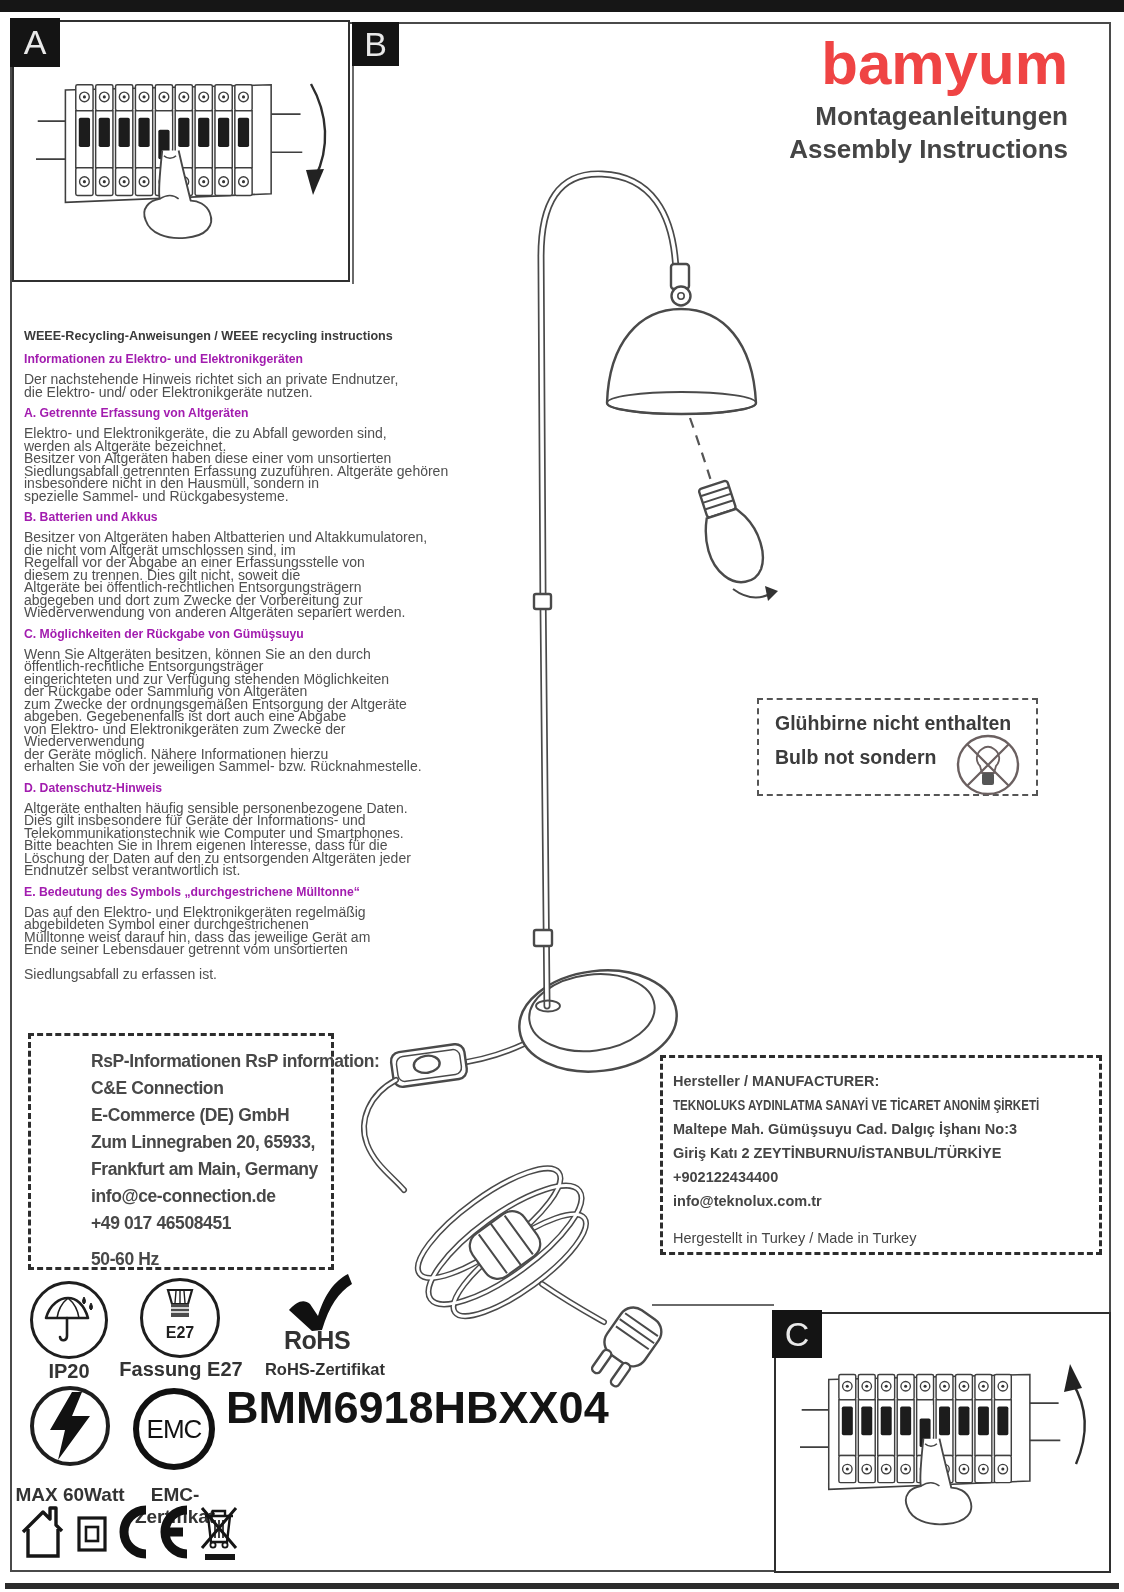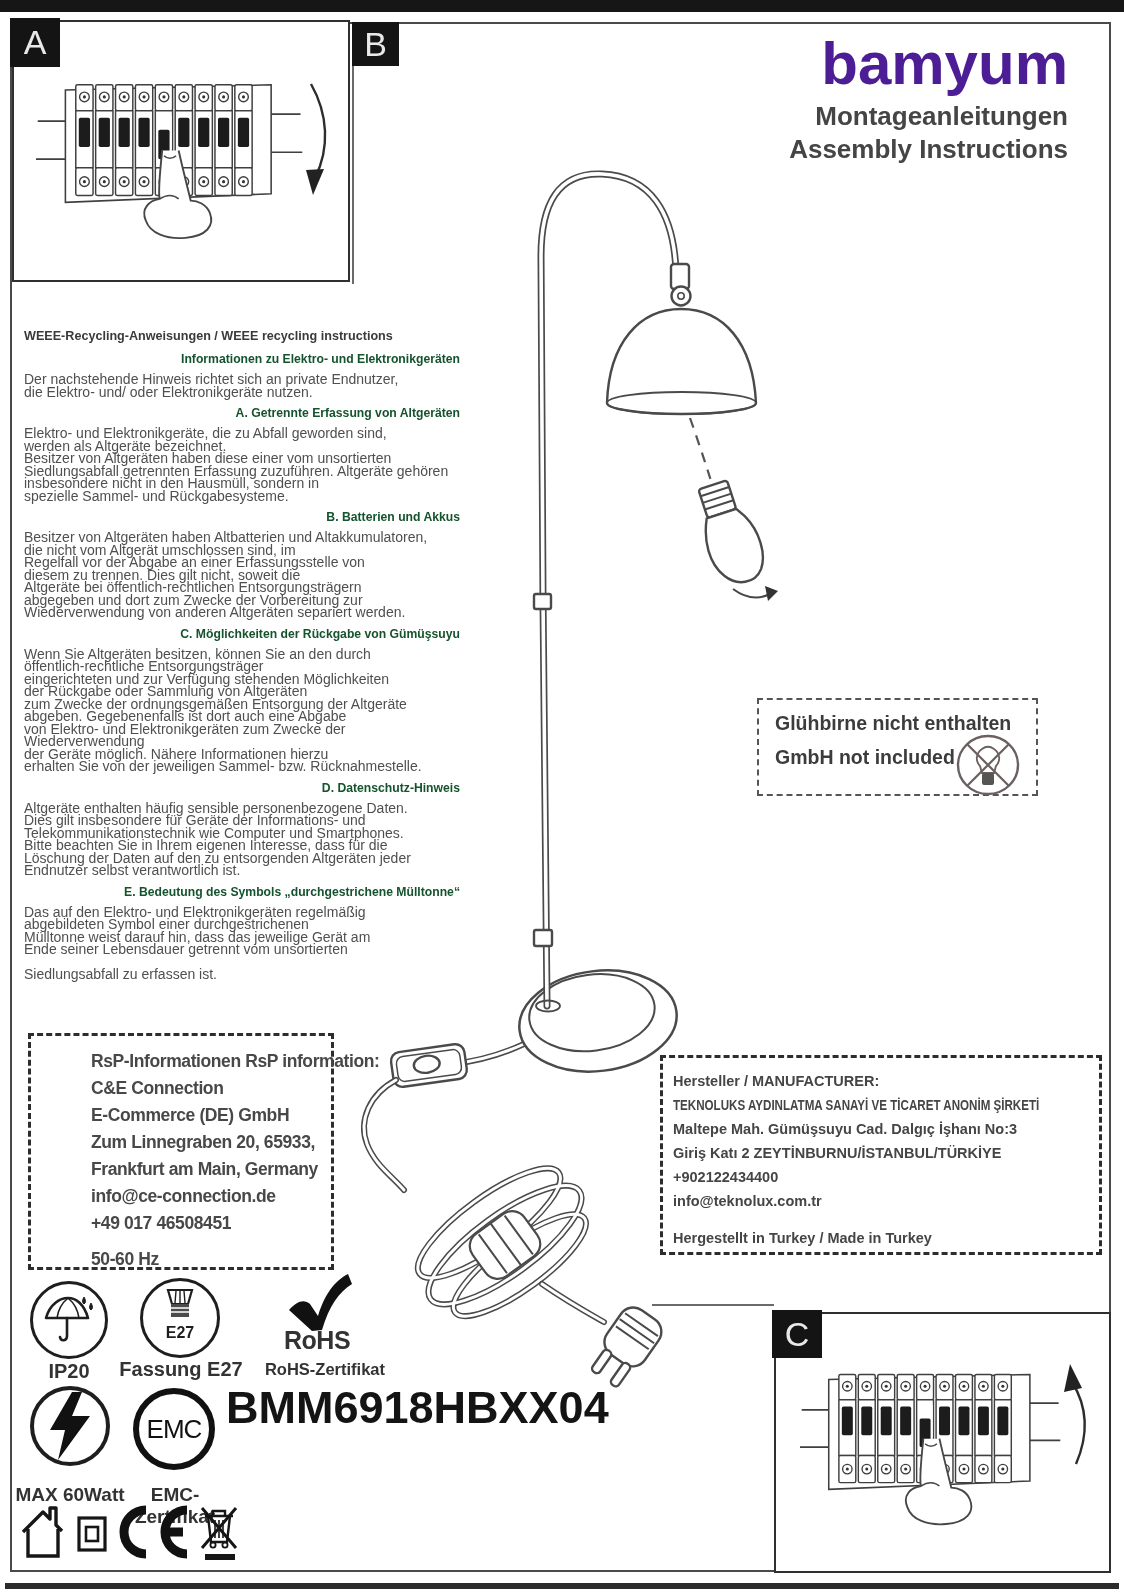--- a/index.html
+++ b/index.html
@@ -16,43 +16,43 @@
   .tab-b{left:352px;top:22px;width:47px;height:44px;}
   .tab-c{left:772px;top:1310px;width:50px;height:48px;}
   .b-vline{position:absolute;left:352px;top:22px;width:2px;height:262px;background:#6a6a6a;}
   .c-hline{position:absolute;left:652px;top:1304px;width:122px;height:2px;background:#6a6a6a;}
   .panel-c{position:absolute;left:774px;top:1312px;width:337px;height:261px;border:2px solid #2f2f2f;background:#fff;}
 
   .panel-art{position:absolute;left:0;top:0;}
 
   
   .brand{position:absolute;left:640px;top:34px;width:428px;text-align:right;line-height:1;}
-  .brand .logo{font-size:60px;font-weight:700;letter-spacing:0;color:#4c1d95;}
+  .brand .logo{font-size:60px;font-weight:700;letter-spacing:0;color:#ef4444;}
   .brand .sub{font-size:26px;font-weight:700;color:#454545;margin-top:7px;line-height:31px;}
 
   
   .weee{position:absolute;left:24px;top:289px;width:436px;color:#4f4f4f;}
   .weee .title{font-size:12.6px;font-weight:700;color:#3a3a3a;line-height:15px;margin-top:40px;}
-  .weee h4{font-size:12.2px;font-weight:700;color:#14532d;margin:8px 0 0 0;line-height:15px;text-align:right;}
+  .weee h4{font-size:12.2px;font-weight:700;color:#a21caf;margin:8px 0 0 0;line-height:15px;}
   .weee p{font-size:14px;margin:6px 0 0 0;line-height:12.5px;white-space:pre-line;}
 
   
   .bulb-note{position:absolute;left:757px;top:698px;width:281px;height:98px;border:2px dashed #555;padding:12px 12px 0 16px;}
   .bulb-note .l1{font-size:19.5px;font-weight:700;color:#3c3c3c;}
   .bulb-note .l2{font-size:19.5px;font-weight:700;color:#3c3c3c;margin-top:11px;}
   .no-bulb{position:absolute;left:196px;top:33px;}
 
   .rsp-box{position:absolute;left:28px;top:1033px;width:306px;height:237px;border:3px dashed #2d2d2d;padding:12px 4px 0 16px;}
   .rsp-box .ln{font-size:17.5px;font-weight:700;letter-spacing:-0.4px;color:#484848;line-height:27px;white-space:nowrap;margin-left:44px;}
   .rsp-box .ln.gap{margin-top:9px;}
 
   .mfr-box{position:absolute;left:660px;top:1055px;width:442px;height:200px;border:3px dashed #2d2d2d;padding:11px 2px 0 10px;}
   .mfr-box .ln{font-size:14.5px;font-weight:700;color:#454545;line-height:24px;white-space:nowrap;}
   .mfr-box .squeeze{transform:scaleX(0.8);transform-origin:0 50%;}
-  .mfr-box .origin{font-size:14.5px;font-weight:700;color:#454545;margin-top:17px;white-space:nowrap;}
+  .mfr-box .origin{font-size:14.5px;font-weight:400;color:#454545;margin-top:17px;white-space:nowrap;}
 
   
   .circle-icon{position:absolute;border-radius:50%;border:3.5px solid #1e1e1e;background:#fff;display:flex;align-items:center;justify-content:center;}
   .ip20-c{left:30px;top:1281px;width:78px;height:78px;}
   .e27-c{left:140px;top:1278px;width:80px;height:80px;}
   .pow-c{left:30px;top:1386px;width:80px;height:80px;border-width:4.5px;}
   .emc-c{left:133px;top:1388px;width:82px;height:82px;border-width:6px;border-color:#111;}
   .emc-c span{font-size:26px;font-weight:400;letter-spacing:-1px;color:#111;}
   .cert-label{position:absolute;font-weight:700;color:#333;text-align:center;}
   .lbl-ip20{left:18px;top:1360px;width:102px;font-size:20px;}
@@ -249,21 +249,21 @@
     <g transform="rotate(35 632 1340)">
       <rect x="608" y="1310" width="46" height="54" rx="15" class="ol" stroke-width="2.4"></rect>
       <path d="M611,1322 h40 M610,1330 h42 M611,1338 h40" class="ln2" stroke-width="1.6"></path>
       <rect x="615" y="1362" width="9" height="26" rx="4" class="ol" stroke-width="2"></rect>
       <rect x="638" y="1362" width="9" height="26" rx="4" class="ol" stroke-width="2"></rect>
     </g>
   </svg>
 
   <div class="bulb-note layer-text" data-interactable="false">
     <div class="l1" data-interactable="false">Glühbirne nicht enthalten</div>
-    <div class="l2" data-interactable="false">GmbH not included</div>
+    <div class="l2" data-interactable="false">Bulb not sondern</div>
     <svg class="no-bulb" width="66" height="64" viewBox="0 0 66 64" data-interactable="false">
       <ellipse cx="33" cy="32" rx="30" ry="29" fill="none" stroke="#6b6060" stroke-width="2.4"></ellipse>
       <path d="M12,11 L54,53 M54,11 L12,53" stroke="#6b6060" stroke-width="2.2"></path>
       <path d="M27,16 C21,20 20,28 25,33 L27,40 L39,40 L41,33 C46,28 45,20 39,16 C35,13 31,13 27,16 Z" fill="none" stroke="#6b6060" stroke-width="1.8"></path>
       <rect x="27" y="40" width="12" height="12" rx="2" fill="#555"></rect>
     </svg>
   </div>
 
   <div class="rsp-box layer-text" data-interactable="false">
     <div class="ln" data-interactable="false">RsP-Informationen RsP information:</div>

